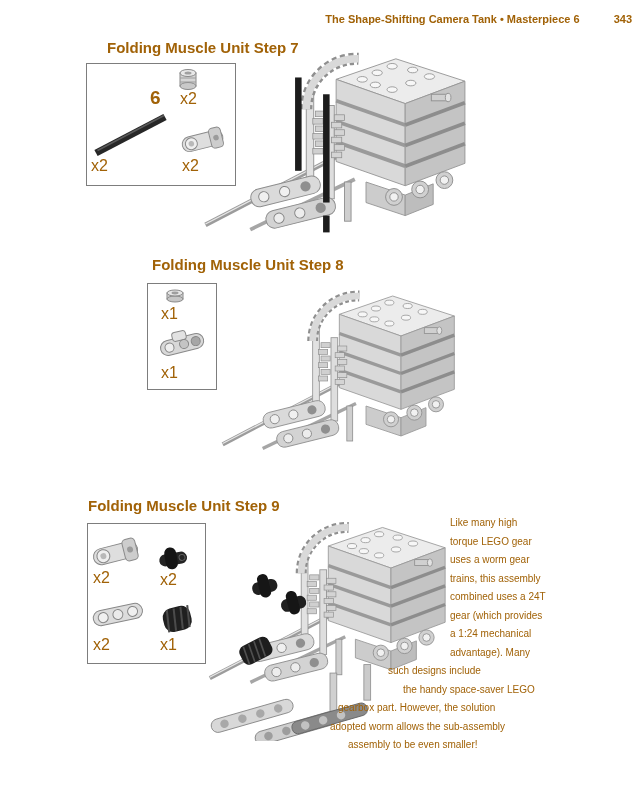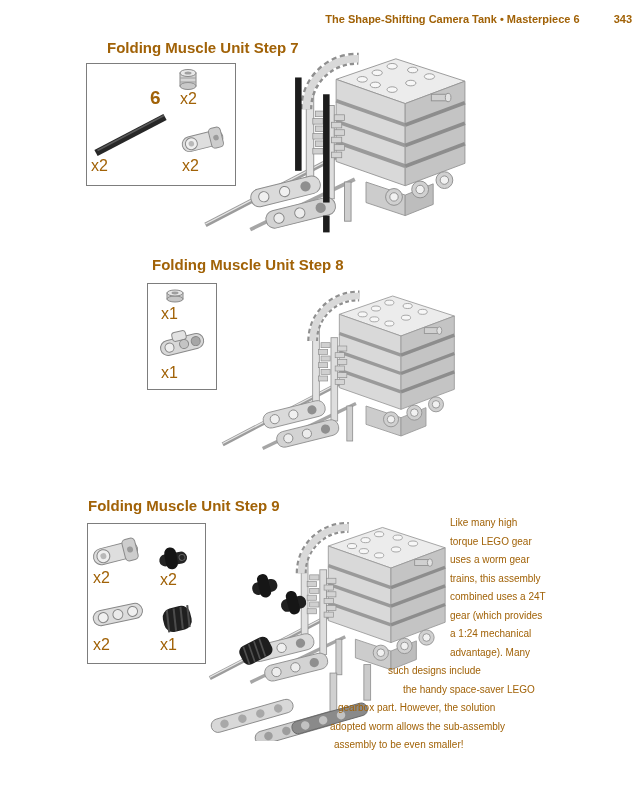--- a/index.html
+++ b/index.html
@@ -52,21 +52,21 @@
   #illus7{left:198px;top:42px;width:280px;height:196px;}
   #illus8{left:216px;top:281px;width:250px;height:175px;}
   #illus9{left:203px;top:512px;width:254px;height:229px;}
   
   .note{position:absolute;left:330px;top:514px;width:244px;font-size:10px;line-height:18.5px;}
   .note-line{white-space:nowrap;margin-left:120px;}
   .note-line:nth-child(9){margin-left:58px;}
   .note-line:nth-child(10){margin-left:73px;}
   .note-line:nth-child(11){margin-left:8px;}
   .note-line:nth-child(12){margin-left:0;}
-  .note-line:nth-child(13){margin-left:4px;}
+  .note-line:nth-child(13){margin-left:18px;}
 </style>
 </head>
 <body>
 
 <svg width="0" height="0" style="position:absolute" aria-hidden="true">
   <defs>
     <g id="machine">
 
       <line x1="8" y1="196" x2="152" y2="121" stroke="#9c9c9c" stroke-width="5"></line>
       <line x1="8" y1="195" x2="152" y2="120" stroke="#e6e6e6" stroke-width="1.5"></line>

